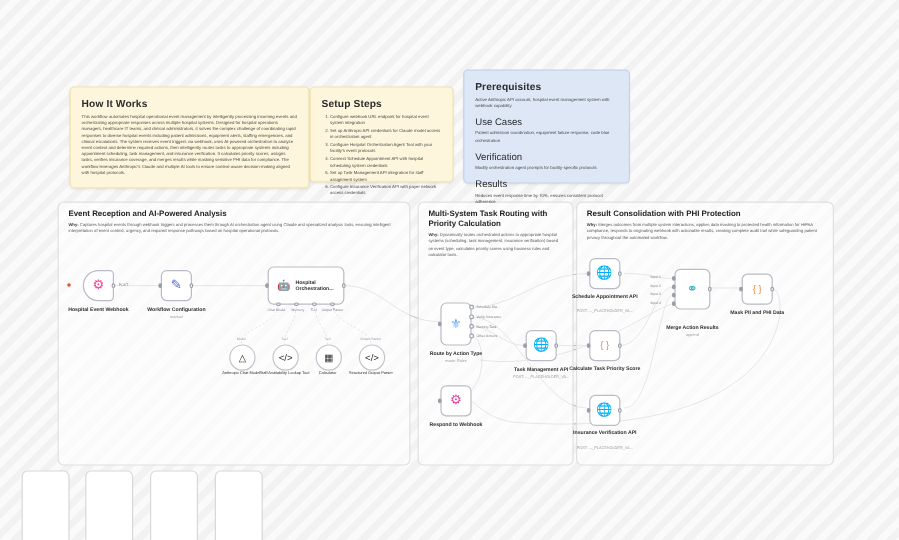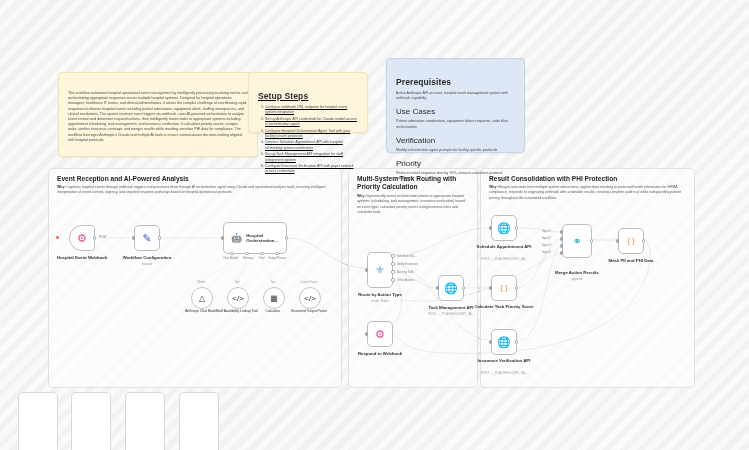--- a/index.html
+++ b/index.html
@@ -6,30 +6,30 @@
   body{
     width:749px;height:450px;overflow:hidden;position:relative;
     font-family:"Liberation Sans", sans-serif;
     background-color:#f7f7f7;
     background-image:repeating-linear-gradient(135deg,
       #f2f2f2 0px,#f2f2f2 6px,#fafafa 6px,#fafafa 12px);
   }
   #canvas{position:absolute;inset:0;}
 
   
-  .note{position:absolute;border-radius:4px;padding:18px 9px;box-sizing:border-box;
+  .note{position:absolute;border-radius:4px;padding:8px 9px;box-sizing:border-box;
         box-shadow:0 1px 2px rgba(0,0,0,.06);}
   .note h3{margin:0 0 4px 0;font-size:8.5px;font-weight:700;color:#2b2b2b;letter-spacing:.1px;}
   .note h4{margin:6px 0 3px 0;font-size:8px;font-weight:400;color:#2b2b2b;}
   .note p{margin:0;font-size:3.6px;line-height:1.45;color:#4a4a4a;}
   .note ol{margin:0;padding-left:7px;font-size:3.6px;line-height:1.5;color:#4a4a4a;}
   .note ol li{margin-bottom:1px;}
 
   #note-how{left:58px;top:72px;width:200px;height:85px;background:#fdf6dd;border:1px solid #f0e4b0;}
-  #note-setup{left:248px;top:72px;width:120px;height:61px;background:#fdf6dd;border:1px solid #f0e4b0;text-decoration:underline;}
+  #note-setup{left:258px;top:72px;width:120px;height:80px;background:#fdf6dd;border:1px solid #f0e4b0;}
   #note-prereq{left:386px;top:58px;width:139px;height:95px;background:#dde7f5;border:1px solid #c2d3ea;}
 
   
   .section{position:absolute;background:rgba(255,255,255,.62);
            border:1px solid #e0e0e0;border-radius:5px;box-sizing:border-box;}
   .section .s-title{position:absolute;left:8px;top:6px;font-size:6.6px;font-weight:700;color:#1f1f1f;}
   .section .s-why{position:absolute;left:8px;top:16px;right:8px;font-size:3.5px;line-height:1.5;color:#5a5a5a;}
   .section .s-why b{color:#3a3a3a;}
   #sec-1{left:48px;top:168px;width:294px;height:220px;}
   #sec-2{left:348px;top:168px;width:130px;height:220px;}
@@ -104,20 +104,21 @@
   <div class="section" id="sec-2">
     <div class="s-title">Multi-System Task Routing with Priority Calculation</div>
     <div class="s-why" style="top:25px"><b>Why:</b> <span>Dynamically routes orchestrated actions to appropriate hospital systems (scheduling, task management, insurance verification) based on event type, calculates priority scores using business rules and calculator tools.</span></div>
   </div>
   <div class="section" id="sec-3">
     <div class="s-title">Result Consolidation with PHI Protection</div>
     <div class="s-why"><b>Why:</b> <span>Merges outcomes from multiple system interactions, applies data masking to protected health information for HIPAA compliance, responds to originating webhook with actionable results, creating complete audit trail while safeguarding patient privacy throughout the automated workflow.</span></div>
   </div>
 
   <div class="note" id="note-how">
+    <h3>How It Works</h3>
     <p>This workflow automates hospital operational event management by intelligently processing incoming events and orchestrating appropriate responses across multiple hospital systems. Designed for hospital operations managers, healthcare IT teams, and clinical administrators, it solves the complex challenge of coordinating rapid responses to diverse hospital events including patient admissions, equipment alerts, staffing emergencies, and clinical escalations. The system receives event triggers via webhook, uses AI-powered orchestration to analyze event context and determine required actions, then intelligently routes tasks to appropriate systems including appointment scheduling, task management, and insurance verification. It calculates priority scores, assigns tasks, verifies insurance coverage, and merges results while masking sensitive PHI data for compliance. The workflow leverages Anthropic's Claude and multiple AI tools to ensure context-aware decision-making aligned with hospital protocols.</p>
   </div>
 
   <div class="note" id="note-setup">
     <h3>Setup Steps</h3>
     <ol>
       <li>Configure webhook URL endpoint for hospital event system integration</li>
       <li>Set up Anthropic API credentials for Claude model access in orchestration agent</li>
       <li>Configure Hospital Orchestration Agent Tool with your facility's event protocols</li>
       <li>Connect Schedule Appointment API with hospital scheduling system credentials</li>
@@ -126,21 +127,21 @@
     </ol>
   </div>
 
   <div class="note" id="note-prereq">
     <h3>Prerequisites</h3>
     <p>Active Anthropic API account, hospital event management system with webhook capability</p>
     <h4>Use Cases</h4>
     <p>Patient admission coordination, equipment failure response, code blue orchestration</p>
     <h4>Verification</h4>
     <p>Modify orchestration agent prompts for facility-specific protocols</p>
-    <h4>Priority</h4>
+    <h4>Results</h4>
     <p>Reduces event response time by 70%, ensures consistent protocol adherence</p>
   </div>
 
   <div class="node trigger" style="left:69px;top:225px;width:26px;height:26px;">
     <span class="glyph" style="color:#ec4899;">⚙</span>
   </div>
   <div class="port" style="left:56px;top:236px;border-color:#e8562f;background:#e8562f;"></div>
   <div class="port" style="left:93px;top:236.3px;"></div>
   <div class="plabel" style="left:99px;top:235px;">POST</div>
   <div class="nlabel" style="left:43px;top:255px;">Hospital Event Webhook</div>

